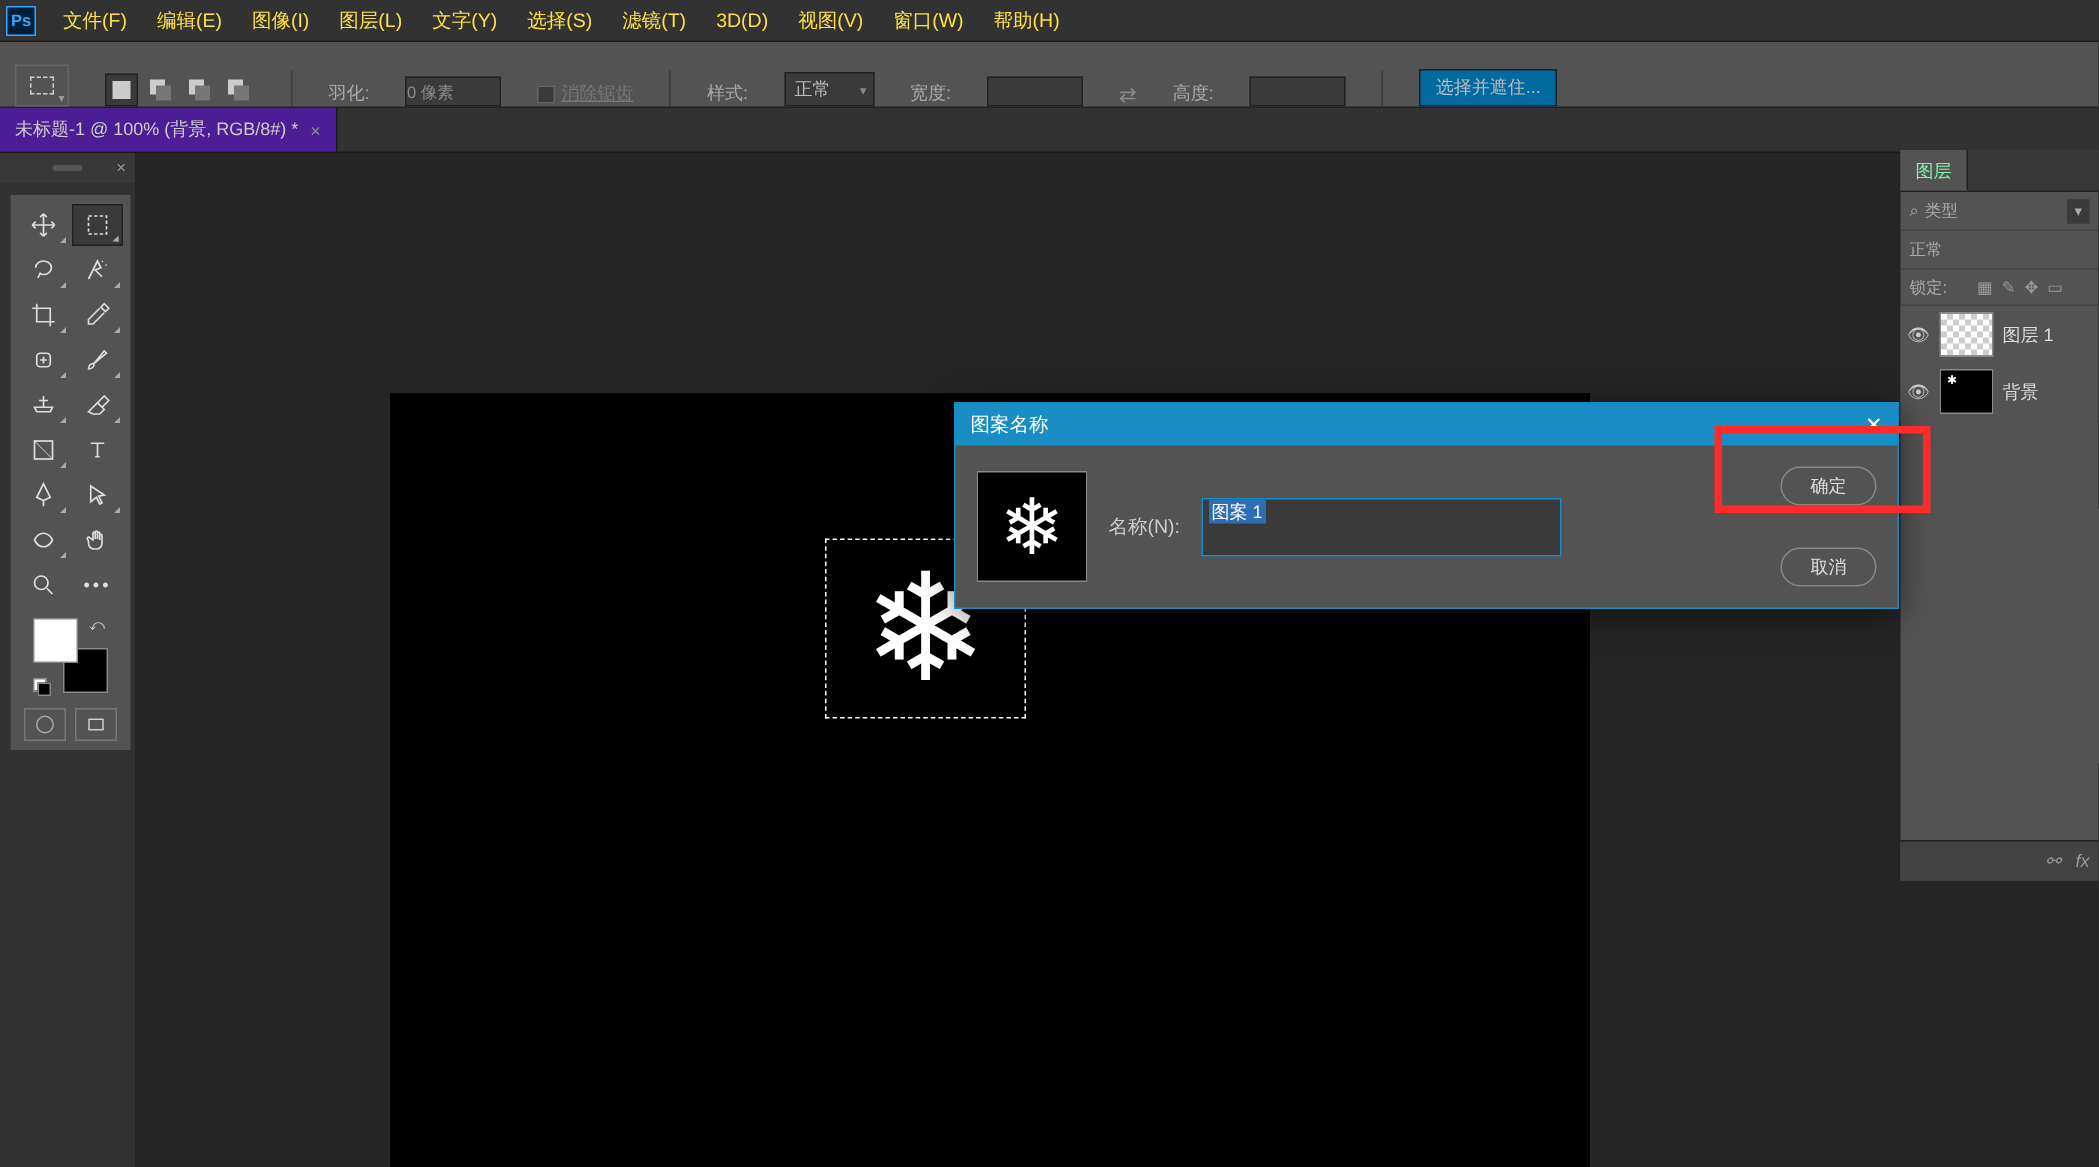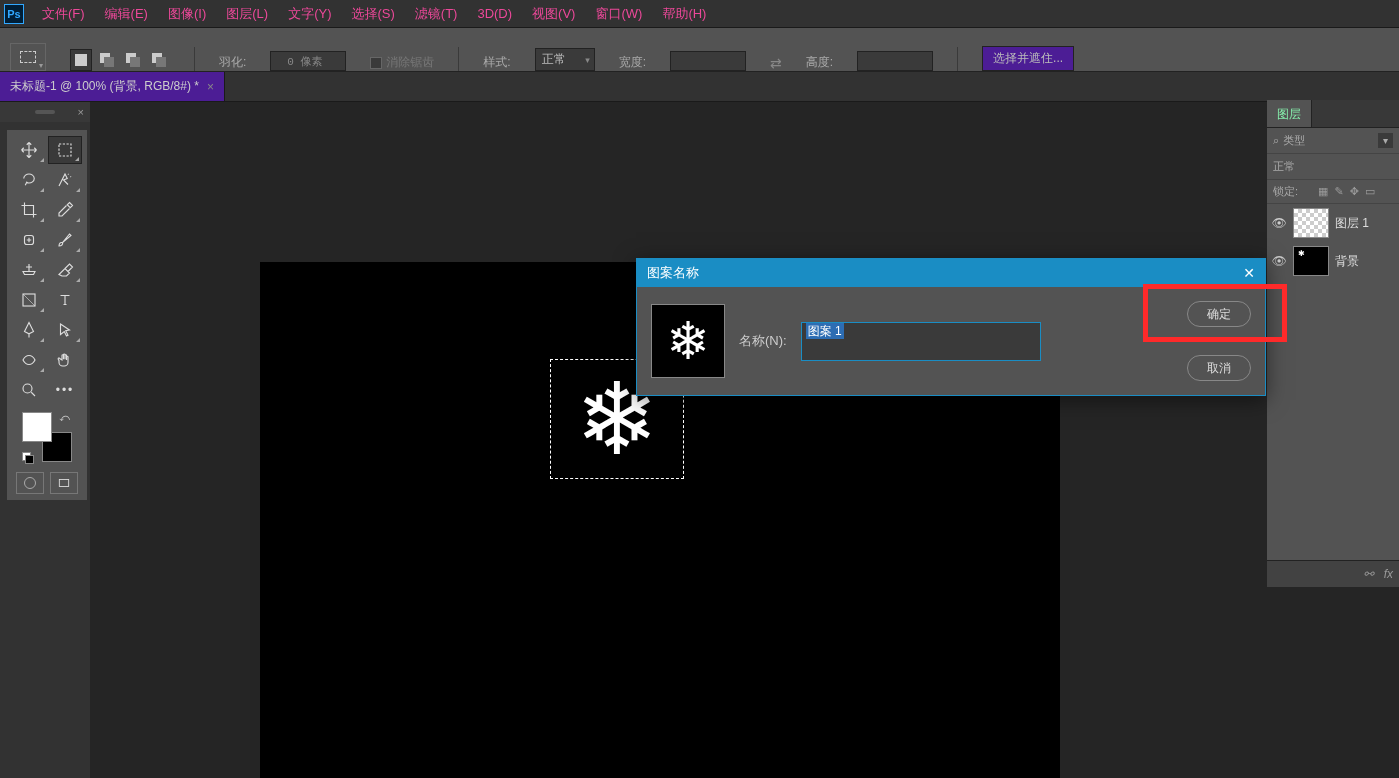--- a/index.html
+++ b/index.html
@@ -1,41 +1,41 @@
 <!DOCTYPE html>
 <html><head>
 <meta charset="utf-8">
 <style>
 * { margin: 0; padding: 0; box-sizing: border-box; font-family: "Microsoft YaHei", Arial, sans-serif; }
 body { background: #323232; color: #ccc; font-size: 12px; overflow: hidden; width: 1399px; height: 778px; position: relative; }
 
 
 .menubar { height: 28px; background: #323232; display: flex; align-items: center; padding: 0 4px; border-bottom: 1px solid #1a1a1a; }
 .ps-logo { width: 20px; height: 20px; background: #001e36; color: #31a8ff; display: flex; align-items: center; justify-content: center; font-weight: bold; font-size: 11px; margin-right: 8px; border: 1px solid #31a8ff; }
-.menu-item { padding: 4px 10px; color: #ec4899; cursor: default; font-size: 13px; }
+.menu-item { padding: 4px 10px; color: #fde047; cursor: default; font-size: 13px; }
 
 
 .optionsbar { height: 44px; background: #535353; display: flex; align-items: flex-end; padding: 0 10px; gap: 24px; border-bottom: 1px solid #222; }
 .opt-tool-preset { width: 36px; height: 28px; border: 1px solid #666; display: flex; align-items: center; justify-content: center; position: relative; }
 .opt-tool-preset::after { content: "▾"; position: absolute; right: 2px; bottom: 0; font-size: 8px; color: #999; }
 .marquee-preset-icon { width: 16px; height: 12px; border: 1px dashed #ccc; }
 .shape-btns { display: flex; gap: 4px; }
 .shape-btn { width: 22px; height: 22px; display: flex; align-items: center; justify-content: center; border: 1px solid transparent; }
 .shape-btn.active { background: #3a3a3a; border-color: #222; }
 .sq-fill { width: 12px; height: 12px; background: #ccc; }
 .sq-overlap { position: relative; width: 14px; height: 14px; }
 .sq-overlap::before, .sq-overlap::after { content:""; position:absolute; width:10px; height:10px; background:#ccc; }
 .sq-overlap::after { left:4px; top:4px; background:#777; }
 .opt-label { color: #aaa; font-size: 12px; }
-.opt-input { width: 76px; height: 20px; background: #3a3a3a; border: 1px solid #222; color: #888; padding: 0 16px; font-size: 11px; font-family: Liberation Mono, monospace; }
+.opt-input { width: 64px; height: 20px; background: #3a3a3a; border: 1px solid #222; color: #888; padding: 0 0; font-size: 11px; }
 .opt-checkbox { width: 12px; height: 12px; border: 1px solid #666; background: #3a3a3a; display: inline-block; margin-right: 4px; }
 .opt-select { background: #3a3a3a; border: 1px solid #222; color: #bbb; padding: 2px 16px 2px 6px; font-size: 12px; position: relative; min-width: 60px; display:inline-flex; align-items:center;}
 .opt-select::after { content:"▾"; position:absolute; right:4px; font-size:9px; color:#888;}
 .swap-icon { color: #888; font-size: 14px; }
-.opt-btn-wide { background: #4c1d95; border: 1px solid #222; color: #bbb; padding: 3px 10px; font-size: 12px; }
+.opt-btn-wide { background: #0369a1; border: 1px solid #222; color: #bbb; padding: 3px 10px; font-size: 12px; }
 .divider-v { width:1px; height:24px; background:#3a3a3a; }
 
 
 .tabbar { height: 30px; background: #323232; display: flex; align-items: stretch; border-bottom: 1px solid #1a1a1a; }
 .doc-tab { background: #4c1d95; padding: 6px 10px; display: flex; align-items: center; gap: 8px; font-size: 12px; color: #ccc; border-right: 1px solid #1a1a1a; justify-content: flex-end; }
 .doc-tab-close { color: #888; font-size: 12px; cursor: pointer; }
 
 
 .main-area { position: absolute; top: 102px; left: 90px; right: 0; bottom: 0; background: #252525; }
 .canvas-bg { position: absolute; top: 160px; left: 170px; width: 800px; height: 540px; background: #000; overflow: visible; }
@@ -77,21 +77,21 @@
 .layer-thumb.checker { background: repeating-conic-gradient(#ccc 0 25%, #fff 0 50%) 0 0/8px 8px; }
 .layer-thumb.black { background:#000; position:relative;}
 .layer-thumb.black::after { content:"✱"; color:#fff; position:absolute; top:2px; left:4px; font-size:8px;}
 .layer-name { font-size:12px; color:#ddd; white-space:nowrap; overflow:hidden;}
 .lock-row { display:flex; align-items:center; gap:20px; padding:4px 6px; border-bottom:1px solid #444; font-size:11px; color:#aaa;}
 .lock-icons { display:flex; gap:6px; color:#999;}
 .panel-footer { display:flex; align-items:center; justify-content:flex-end; gap:10px; padding:6px; background:#424242; border-top:1px solid #222; color:#999; font-style:italic;}
 .layers-spacer { height: 280px; }
 
 
-.dialog-shadow { position:absolute; top:258px; left:636px; width:630px; background:#535353; border:1px solid #1a8dc4; box-shadow: 0 4px 20px rgba(0,0,0,.5);}
+.dialog-shadow { position:absolute; top:268px; left:636px; width:630px; background:#535353; border:1px solid #1a8dc4; box-shadow: 0 4px 20px rgba(0,0,0,.5);}
 .dialog-titlebar { height:28px; background:#1a8dc4; display:flex; align-items:center; justify-content:space-between; padding:0 10px; color:#fff; font-size:13px;}
 .dialog-close { color:#fff; font-size:14px; cursor:pointer;}
 .dialog-body { padding:14px; display:flex; align-items:center; gap:14px;}
 .dialog-preview { width:74px; height:74px; background:#000; border:1px solid #888; display:flex; align-items:center; justify-content:center; color:#fff; font-size:52px;}
 .dialog-label { color:#ccc; font-size:13px;}
 .dialog-input { width:240px; height:39px; background:#3a3a3a; border:1px solid #1a8dc4; color:#fff; padding:0 4px; font-size:12px;}
 .dialog-input-sel { background:#2d6db3; padding:1px 2px;}
 .dialog-buttons { display:flex; flex-direction:column; gap:28px; margin-left:auto;}
 .dialog-btn { min-width:64px; height:26px; border-radius:13px; border:1px solid #888; background:#535353; color:#ddd; font-size:12px; display:flex; align-items:center; justify-content:center; cursor:pointer;}
 .highlight-box { position:absolute; top:284px; left:1143px; width:144px; height:58px; border:5px solid #ff2a2a; pointer-events:none; z-index:50;}
@@ -130,21 +130,21 @@
     <div class="shape-btn">
         <div class="sq-overlap"></div>
       </div>
     <div class="shape-btn">
         <div class="sq-overlap"></div>
       </div>
   </div>
   <div class="divider-v"></div>
   <span class="opt-label">羽化:</span>
   <input class="opt-input" value="0 像素" style="">
-  <span style="display:flex;align-items:center;color:#777;">
+  <span style="display:flex;align-items:center;color:#777;text-decoration:underline;">
       <span class="opt-checkbox"></span>
       <span>消除锯齿</span>
     </span>
   <div class="divider-v"></div>
   <span class="opt-label">样式:</span>
   <span class="opt-select">
       <span>正常</span>
     </span>
   <span class="opt-label">宽度:</span>
   <input class="opt-input" disabled="" style="">

